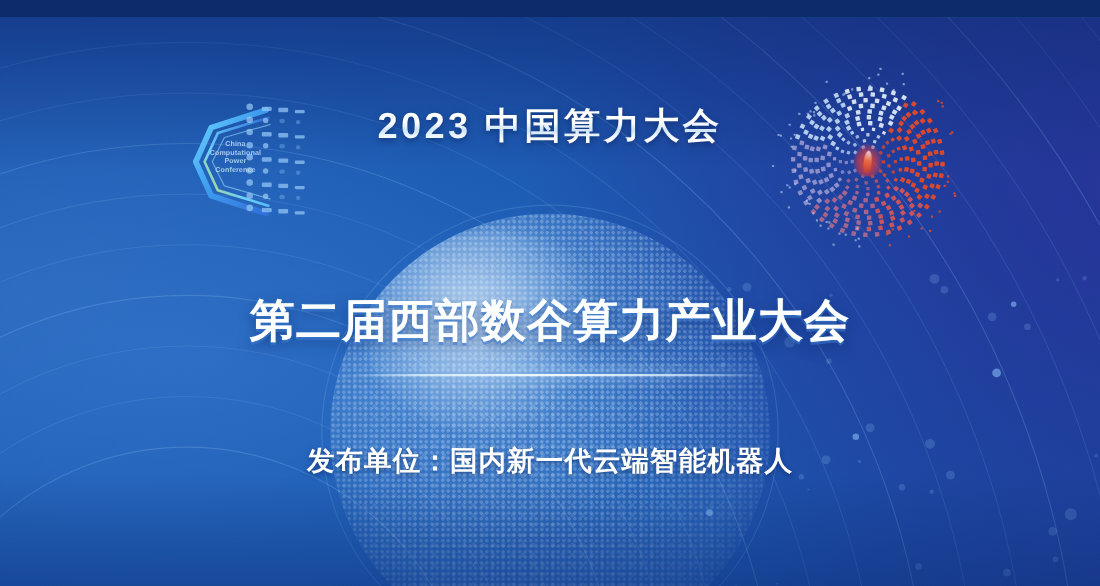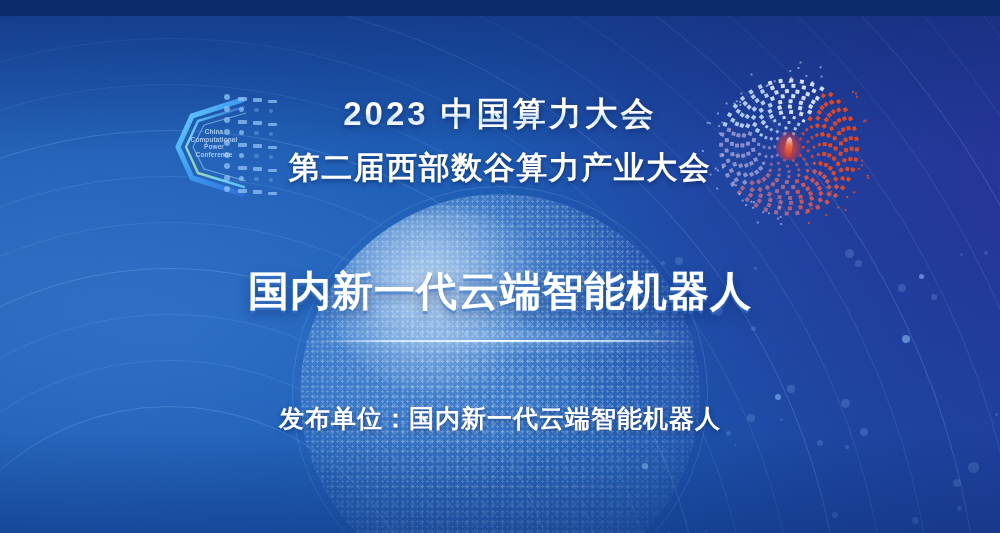--- a/index.html
+++ b/index.html
@@ -657,19 +657,18 @@
       <i style="background:rgba(205,228,248,.55);transform:translate(-20.8px,-61.7px) translate(-50%,-50%);width:2.4px;height:2.4px"></i>
       <i style="background:rgba(205,228,248,.55);transform:translate(-19.9px,66.5px) translate(-50%,-50%);width:2.4px;height:2.4px"></i>
       <i style="background:rgba(232,74,38,.85);transform:translate(73.0px,18.4px) translate(-50%,-50%);width:2.4px;height:2.4px"></i>
     <div class="core"></div>
     <div class="plume"></div>
   </div>
 
   <div class="content">
     <div class="hdr-lines">
       <div class="hdr1">2023 中国算力大会</div>
-      <div class="hdr2">第二届西部数谷算力产业大会</div>
     </div>
-    <div class="headline">国内新一代云端智能机器人</div>
+    <div class="headline">第二届西部数谷算力产业大会</div>
     <div class="presenter">发布单位：国内新一代云端智能机器人</div>
   </div>
 
 </div>
 
 </body></html>

